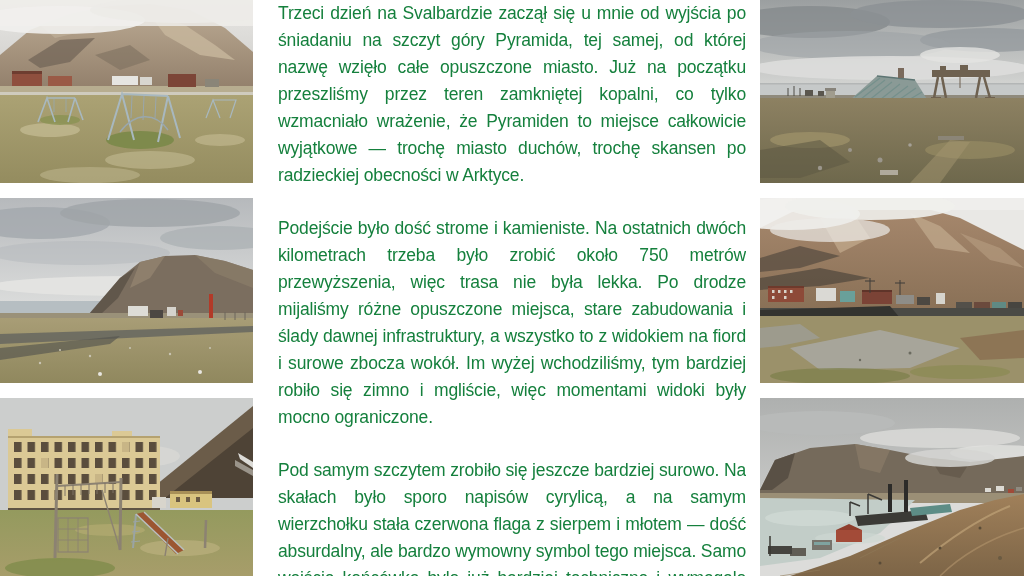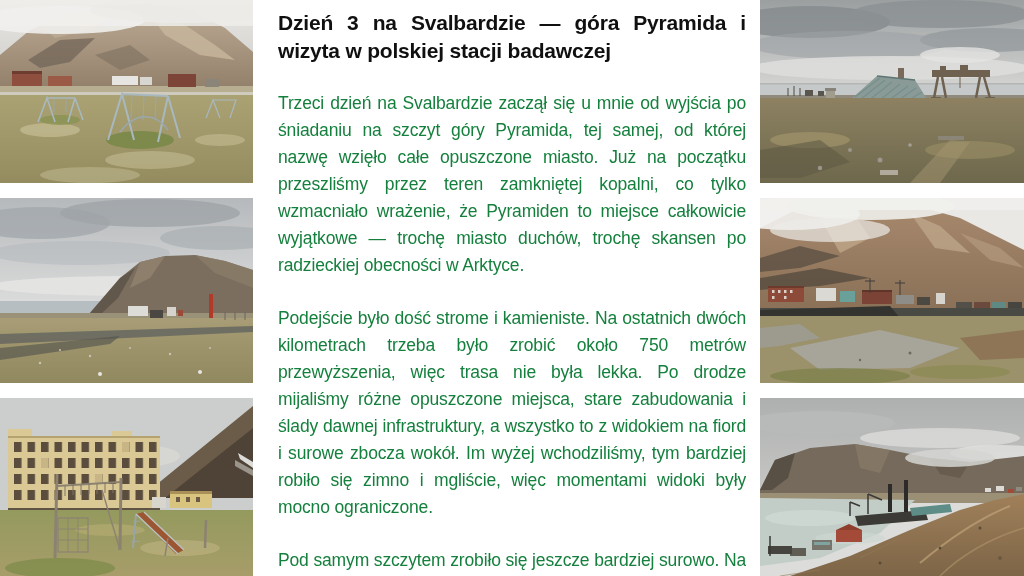--- a/index.html
+++ b/index.html
@@ -215,21 +215,20 @@
         <path d="M136,116 L178,156" stroke="#b9c2c0" stroke-width="1.5"></path>
         <path d="M144,114 L184,152" stroke="#b9c2c0" stroke-width="1.5"></path>
         <path d="M168,140 L165,158" stroke="#8c8272" stroke-width="1.5"></path>
         <path d="M205,150 L206,122" stroke="#8c8272" stroke-width="2.5"></path>
       </g>
     </svg>
   </figure>
 </div>
 
 <main>
-  <h1>Dzień 3 na Svalbardzie — góra Pyramida i wizyta w polskiej stacji badawczej</h1>
   <p>Trzeci dzień na Svalbardzie zaczął się u mnie od wyjścia po śniadaniu na szczyt góry Pyramida, tej samej, od której nazwę wzięło całe opuszczone miasto. Już na początku przeszliśmy przez teren zamkniętej kopalni, co tylko wzmacniało wrażenie, że Pyramiden to miejsce całkowicie wyjątkowe — trochę miasto duchów, trochę skansen po radzieckiej obecności w Arktyce.</p>
   <p>Podejście było dość strome i kamieniste. Na ostatnich dwóch kilometrach trzeba było zrobić około 750 metrów przewyższenia, więc trasa nie była lekka. Po drodze mijaliśmy różne opuszczone miejsca, stare zabudowania i ślady dawnej infrastruktury, a wszystko to z widokiem na fiord i surowe zbocza wokół. Im wyżej wchodziliśmy, tym bardziej robiło się zimno i mgliście, więc momentami widoki były mocno ograniczone.</p>
   <p>Pod samym szczytem zrobiło się jeszcze bardziej surowo. Na skałach było sporo napisów cyrylicą, a na samym wierzchołku stała czerwona flaga z sierpem i młotem — dość absurdalny, ale bardzo wymowny symbol tego miejsca. Samo wejście końcówką było już bardziej techniczne i wymagało użycia liny, więc ten szczyt okazał</p>
 </main>
 
 <div class="col-right">
 
   <figure class="photo row1" aria-label="Zniszczony turkusowy dom i rdzewiejąca suwnica nad brzegiem">
     <svg viewBox="0 0 264 183" preserveAspectRatio="none">
       <defs>

